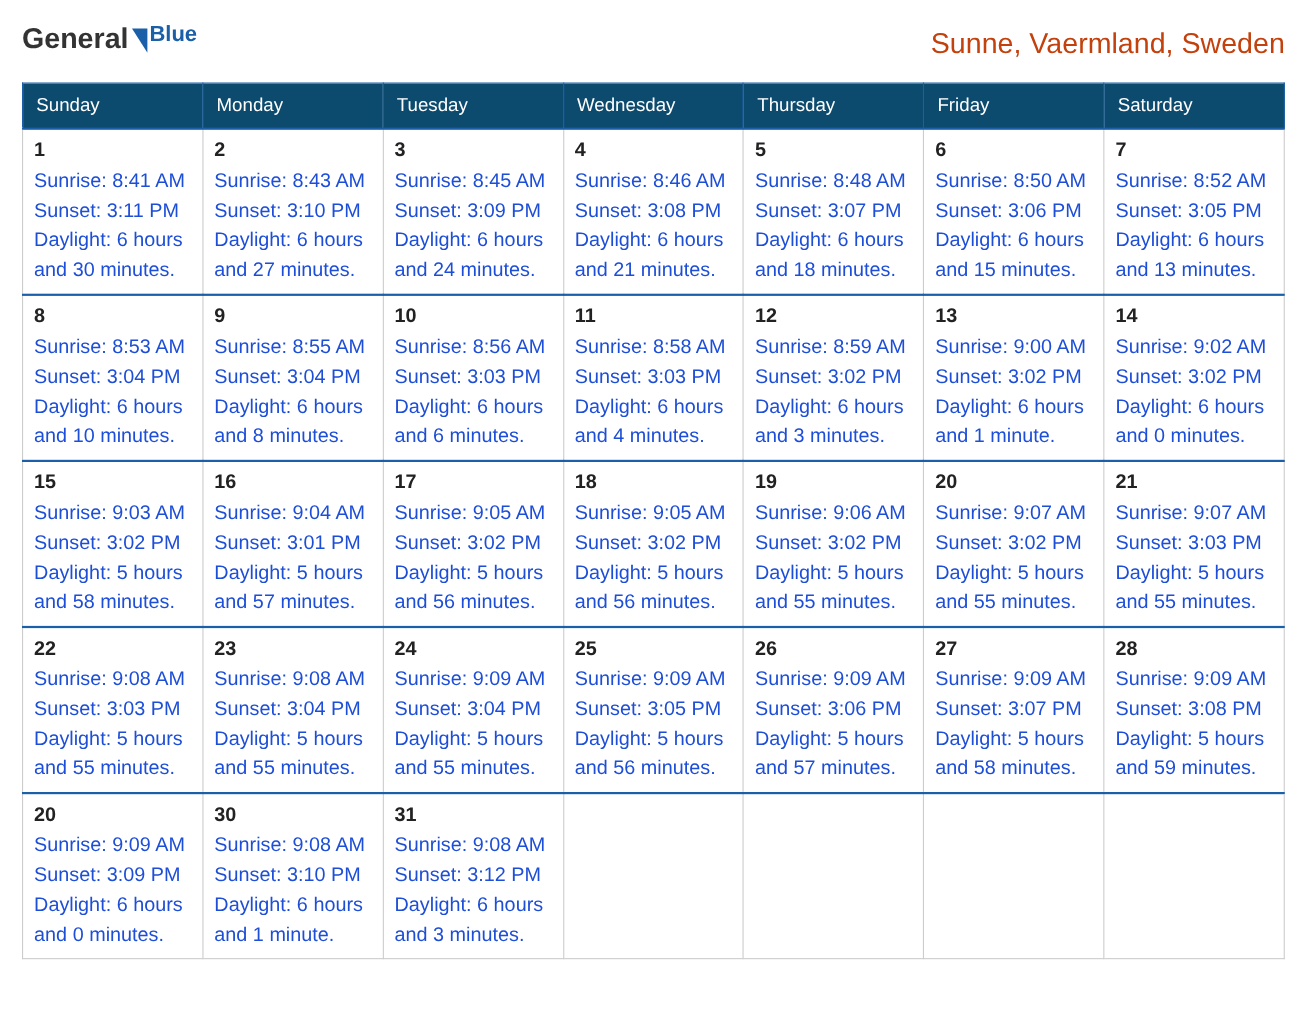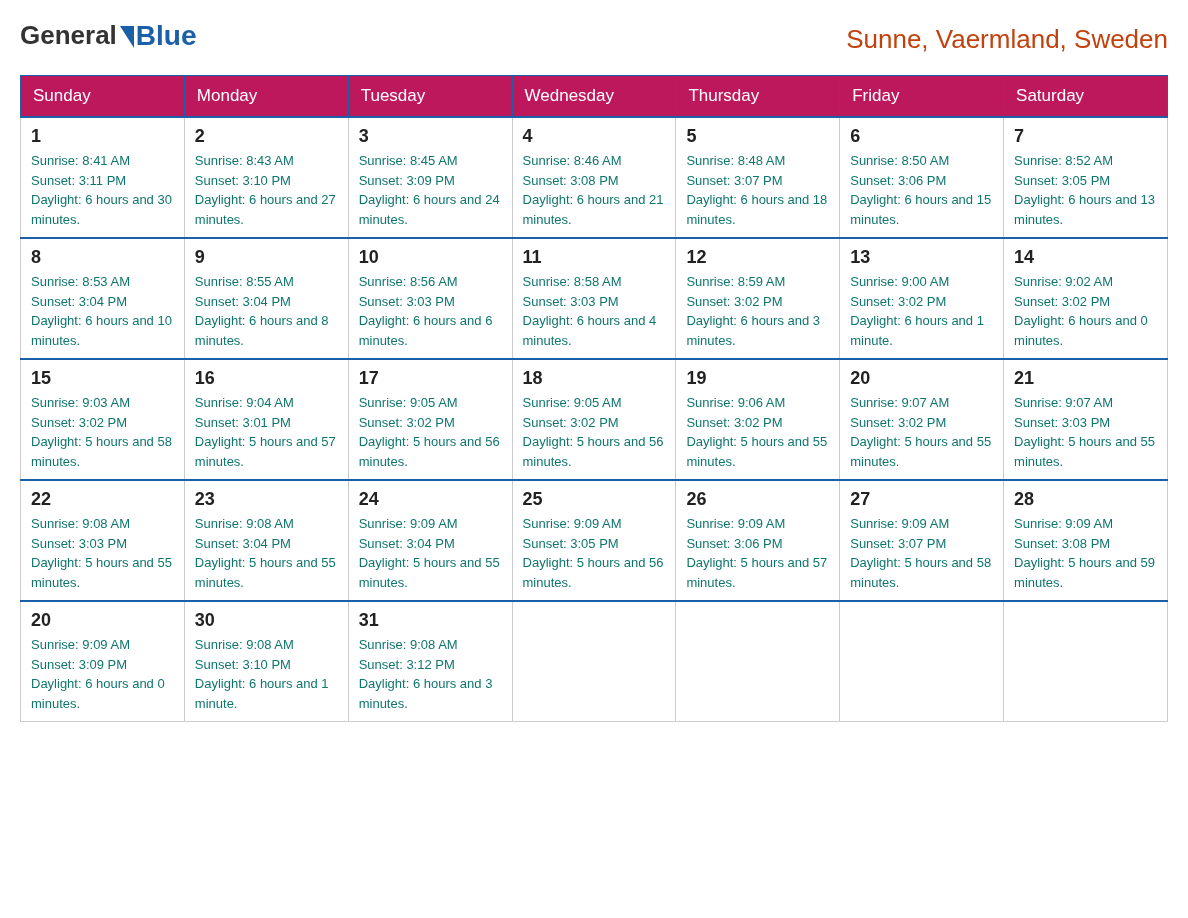--- a/index.html
+++ b/index.html
@@ -33,21 +33,21 @@
     .logo-triangle {
       width: 0;
       height: 0;
       border-left: 14px solid transparent;
       border-right: 0px solid transparent;
       border-top: 22px solid #1a5fa8;
       margin-left: 3px;
       margin-top: 2px;
     }
     .logo-blue {
-      font-size: 28px;
+      font-size: 20px;
       font-weight: bold;
       color: #1a5fa8;
       margin-left: 2px;
     }
     .title-section {
       text-align: right;
     }
     .month-title {
       font-size: 52px;
       font-weight: bold;
@@ -56,21 +56,21 @@
     .location-title {
       font-size: 26px;
       color: #c2410c;
       margin-top: 4px;
     }
     .calendar-table {
       width: 100%;
       border-collapse: collapse;
     }
     .calendar-table thead tr th {
-      background-color: #be185d;
+      background-color: #0c4a6e;
       color: #fff;
       font-size: 17px;
       font-weight: normal;
       padding: 10px 12px;
       text-align: left;
       border: 1px solid #1a5fa8;
     }
     .calendar-table tbody tr td {
       vertical-align: top;
       border: 1px solid #ccc;
@@ -81,22 +81,22 @@
     .calendar-table tbody tr {
       border-top: 2px solid #1a5fa8;
     }
     .day-number {
       font-size: 18px;
       font-weight: bold;
       color: #222;
       margin-bottom: 4px;
     }
     .day-info {
-      font-size: 13px;
-      color: #0f766e;
+      font-size: 18px;
+      color: #1d4ed8;
       line-height: 1.5;
     }
     .empty-cell {
       background: #fff;
     }
   </style>
 </head>
 <body>
 
 <div class="header">

